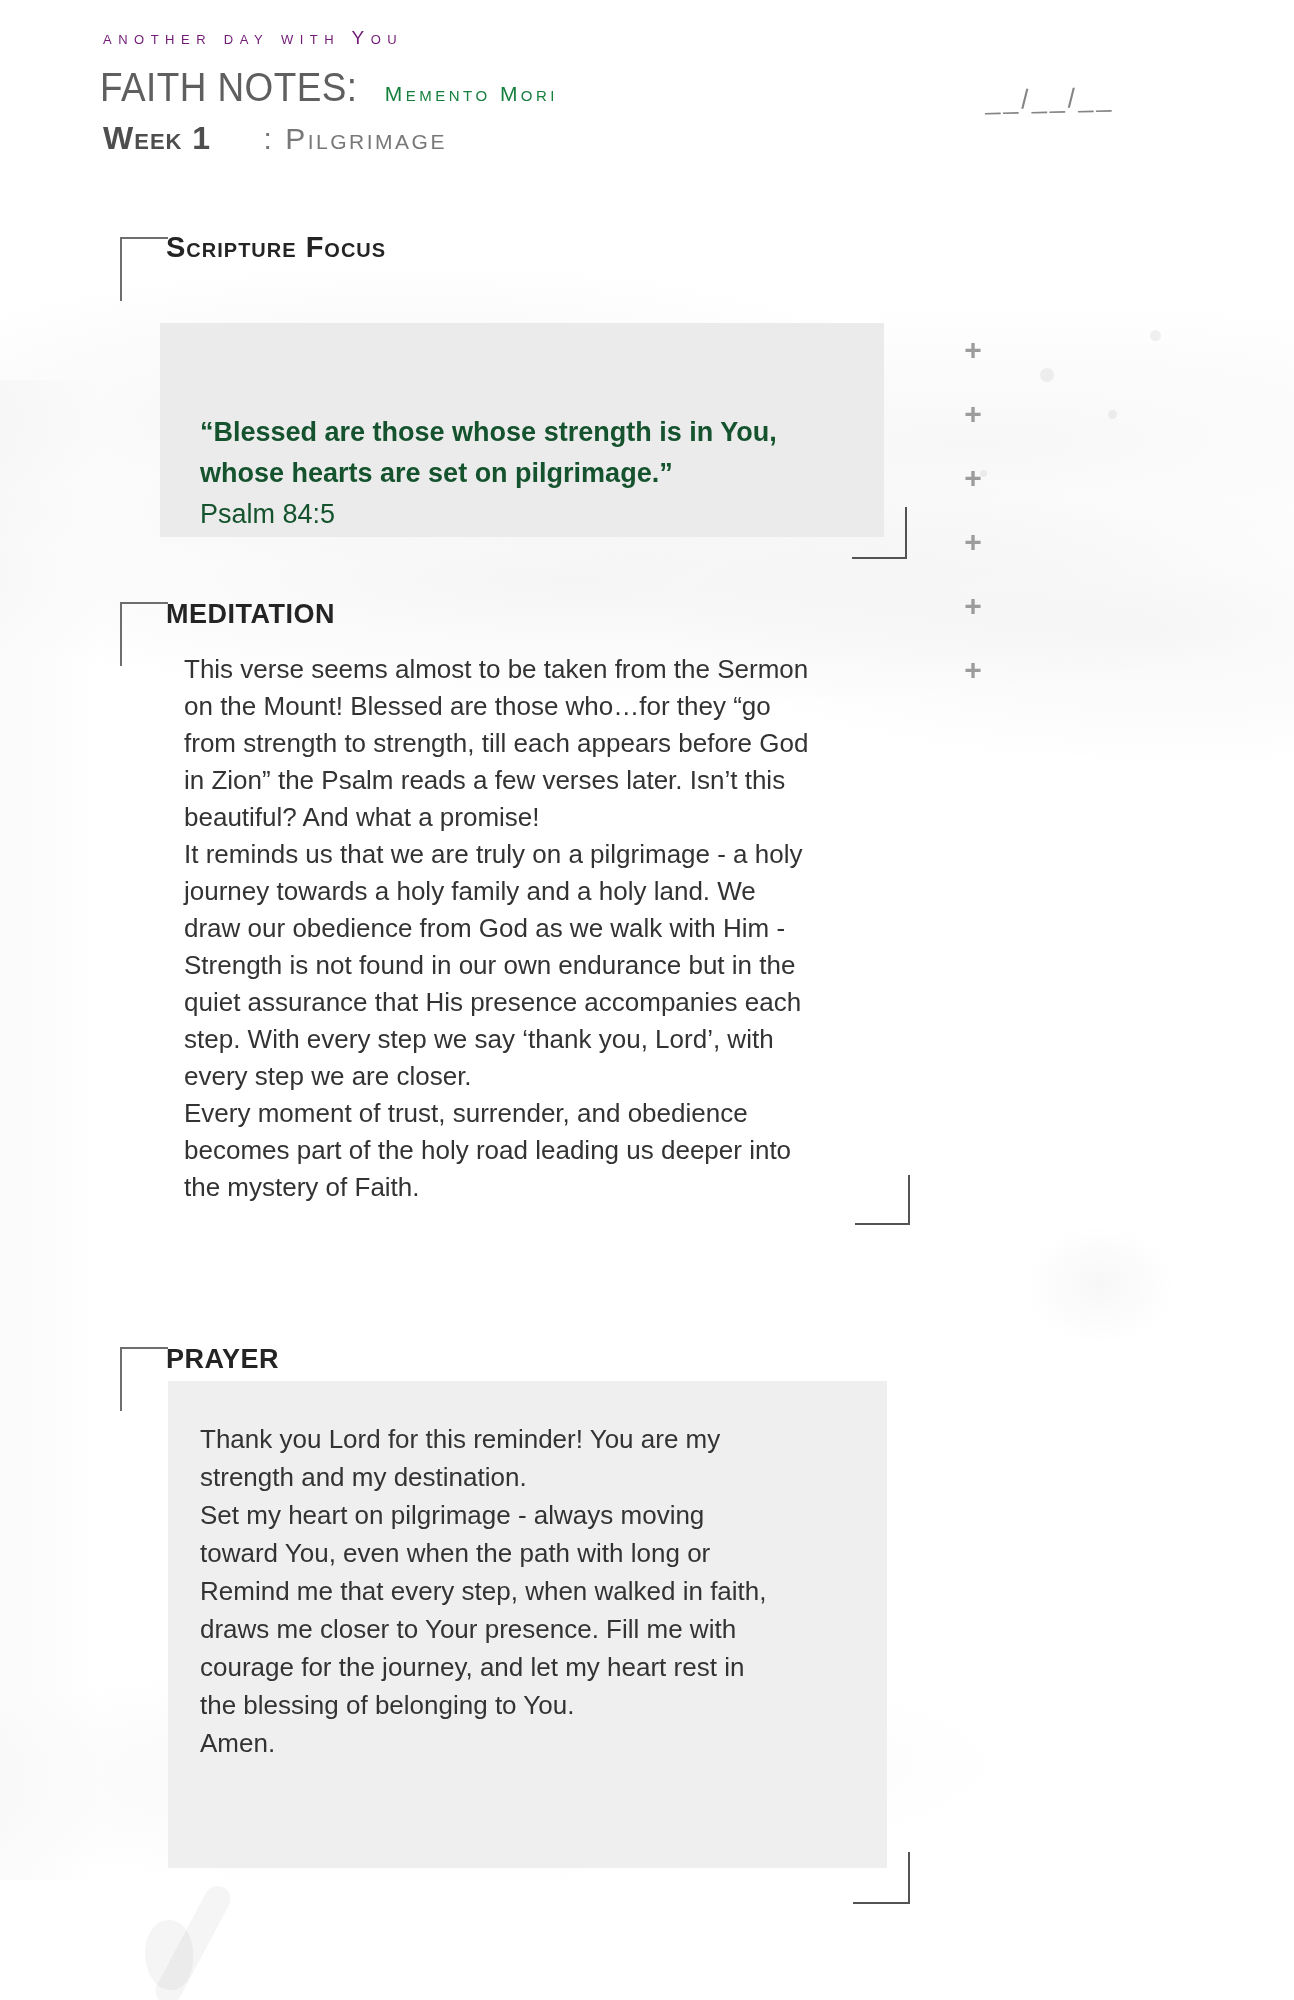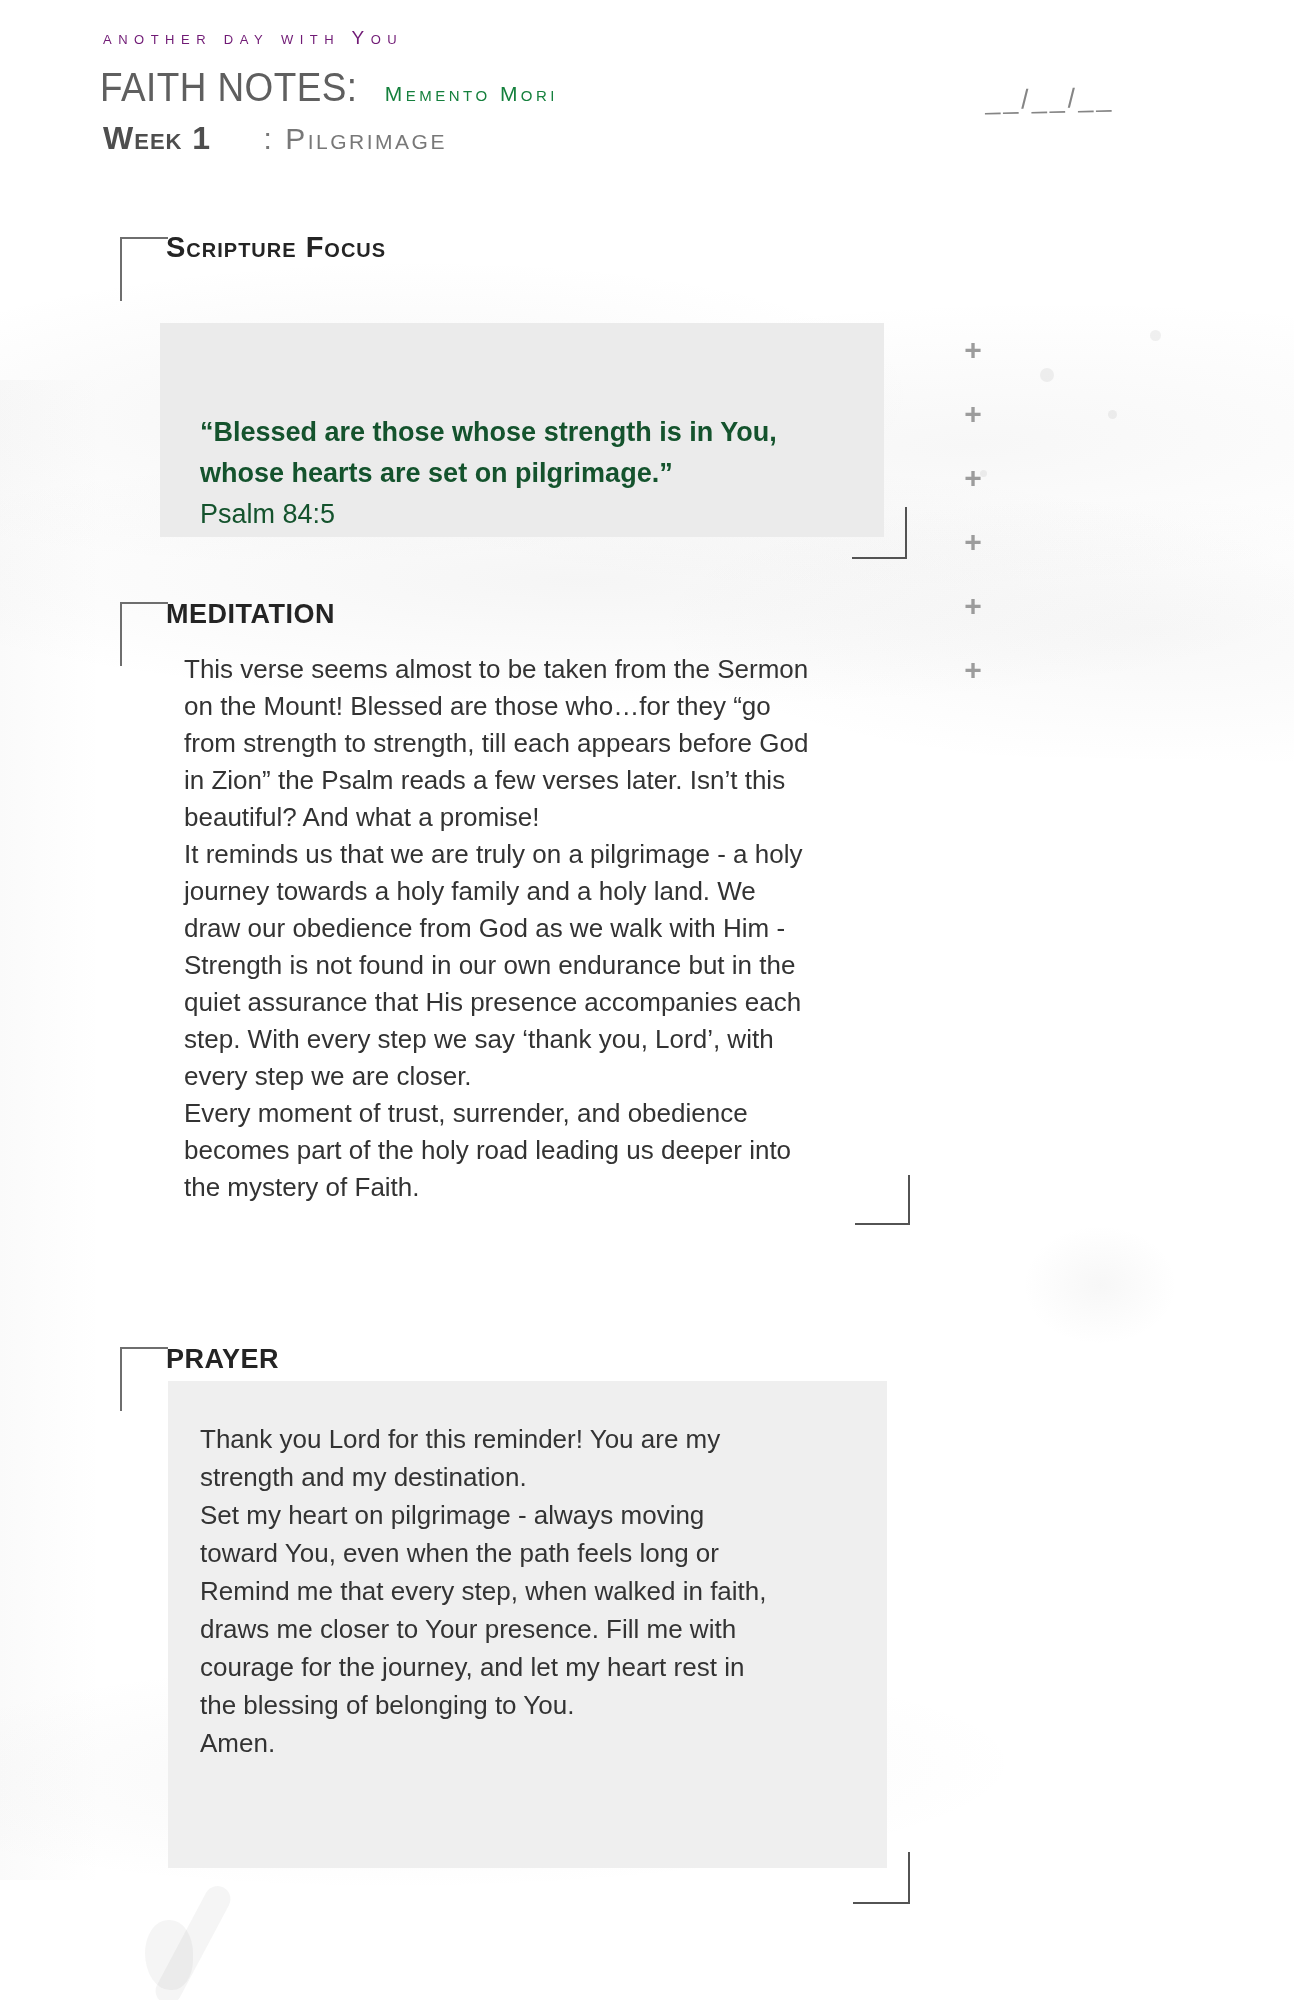--- a/index.html
+++ b/index.html
@@ -192,21 +192,21 @@
     </div>
   <div class="bracket-br" style="left:855px;top:1175px;width:53px;height:48px;"></div>
 
   <div class="bracket-tl" style="left:120px;top:1347px;"></div>
   <div class="section-heading" style="left:166px;top:1331px;">PRAYER</div>
   <div class="gray-box prayer-fill" style="left:168px;top:1381px;width:719px;height:487px;"></div>
   <div class="body-block prayer-body">
       <div>Thank you Lord for this reminder! You are my</div>
       <div>strength and my destination.</div>
       <div>Set my heart on pilgrimage - always moving</div>
-      <div>toward You, even when the path feels long or</div>
+      <div>toward You, even when the path with long or</div>
       <div>Remind me that every step, when walked in faith,</div>
       <div>draws me closer to Your presence. Fill me with</div>
       <div>courage for the journey, and let my heart rest in</div>
       <div>the blessing of belonging to You.</div>
       <div>Amen.</div>
     </div>
   <div class="bracket-br" style="left:853px;top:1852px;width:55px;height:50px;"></div>
 
 </div>
 

